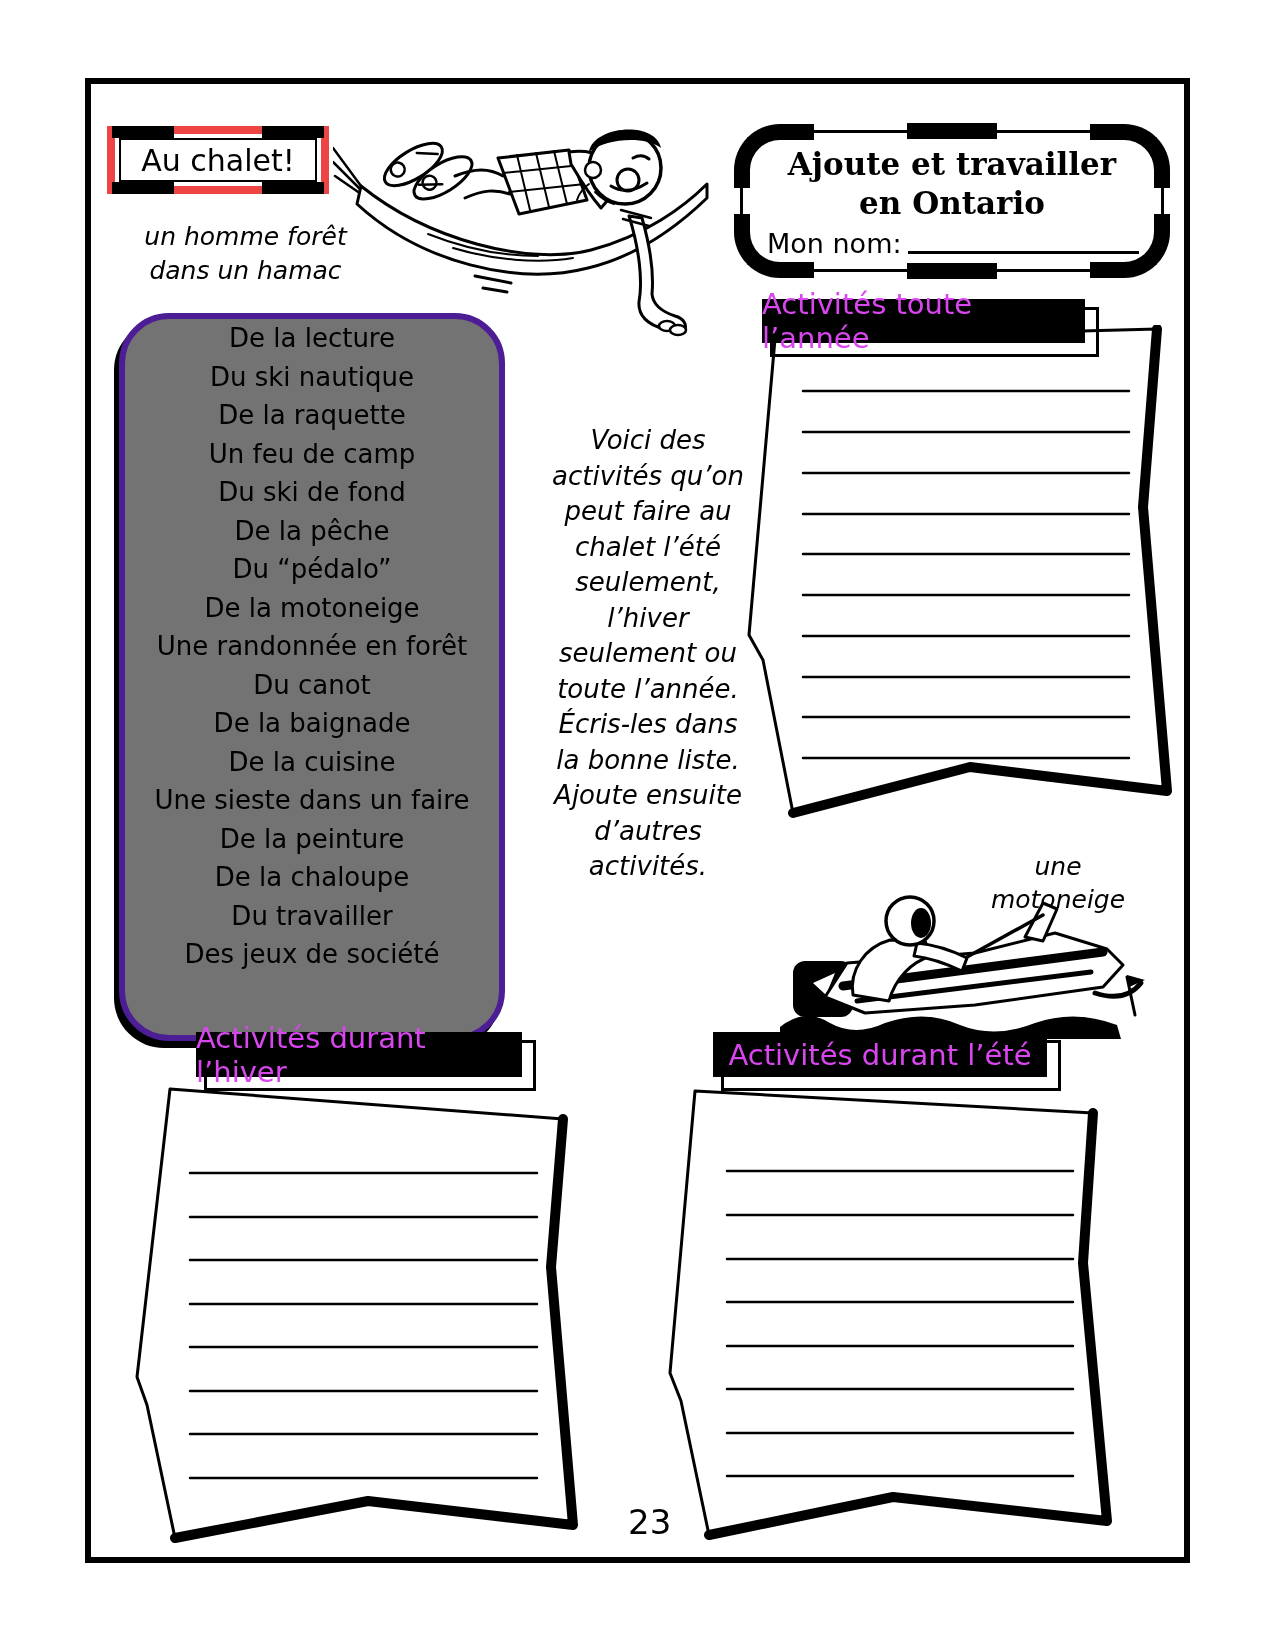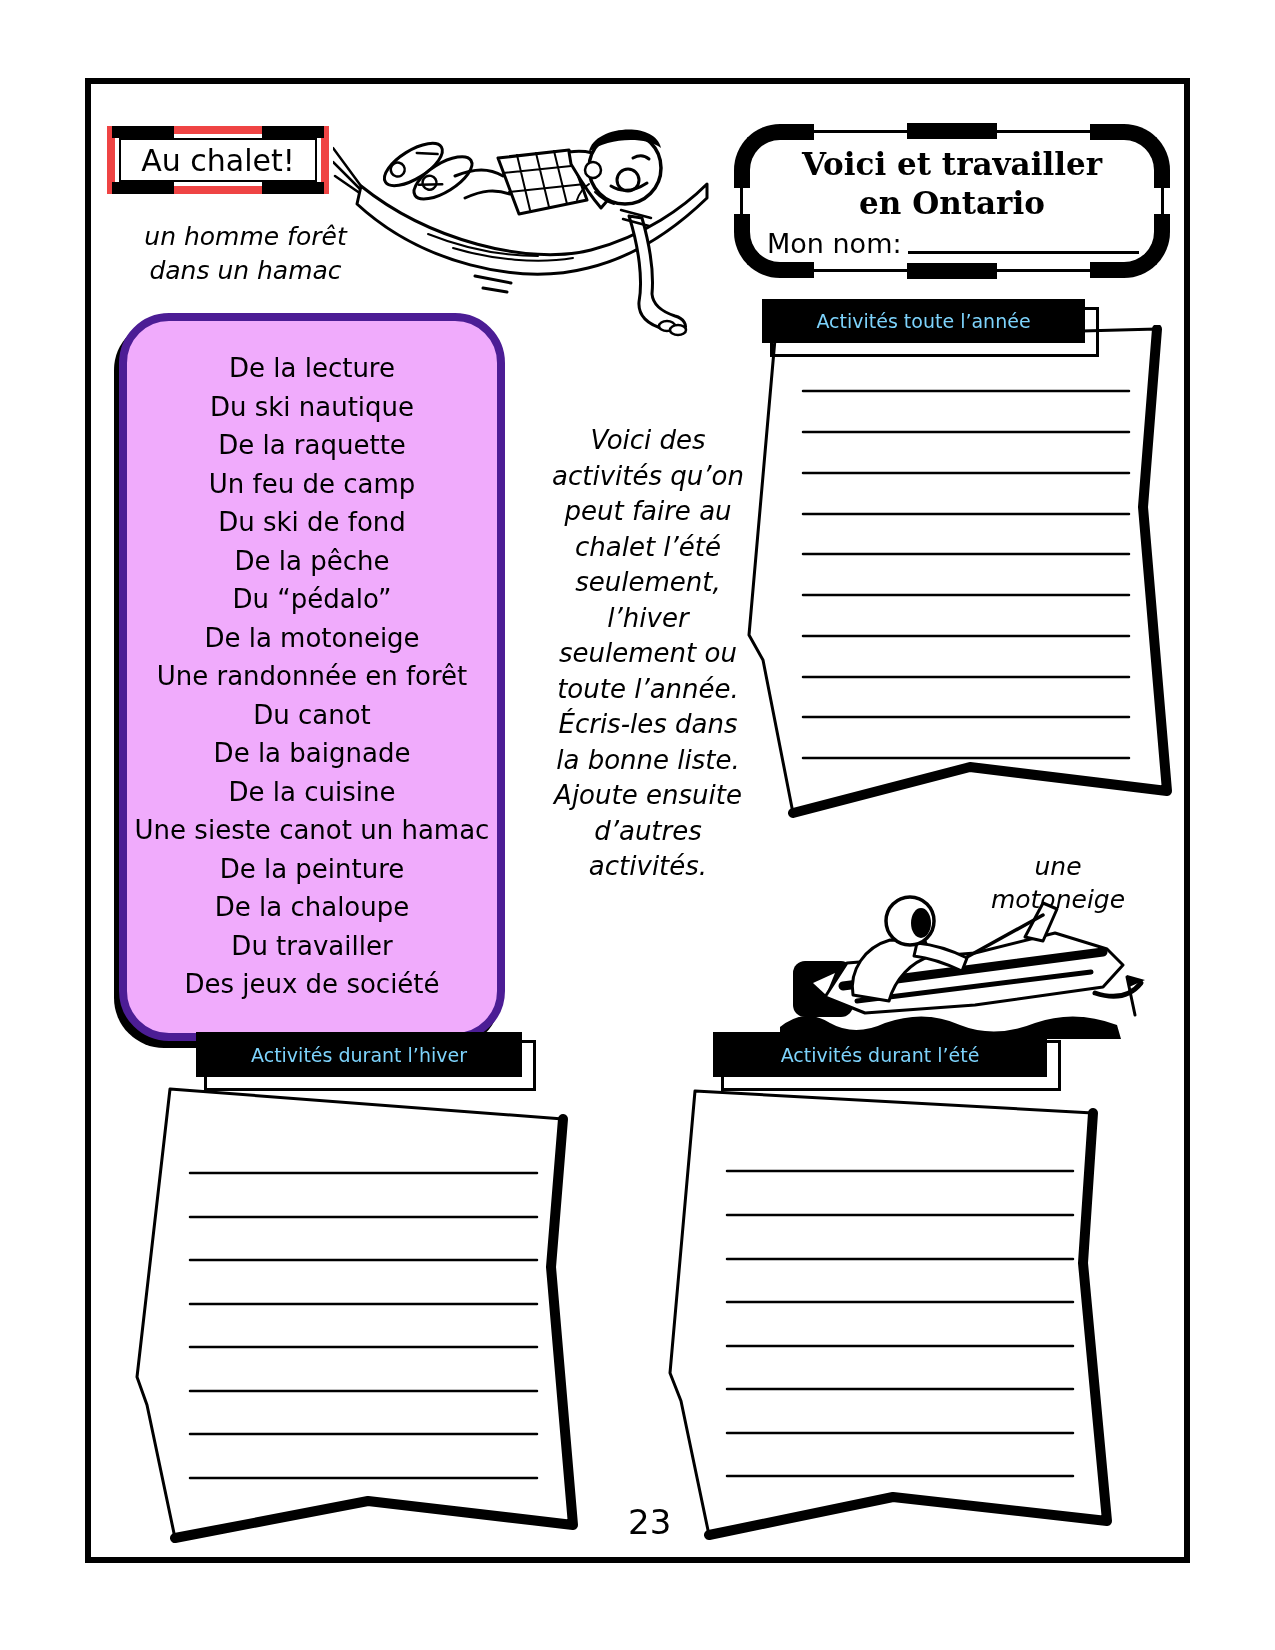--- a/index.html
+++ b/index.html
@@ -35,31 +35,31 @@
   .name-line { flex:1; border-bottom:3px solid #000; margin:0 0 5px 6px; height:30px; }
   .v-tab { position:absolute; left:50%; transform:translateX(-50%); width:90px; height:16px; background:#000; }
   .v-tab.top { top:-10px; } .v-tab.bot { bottom:-10px; }
   .vc { position:absolute; width:80px; height:64px; border:0 solid #000; }
   .vc.tl { left:-9px; top:-9px;  border-top-width:16px; border-left-width:16px;  border-top-left-radius:46px; }
   .vc.tr { right:-9px; top:-9px; border-top-width:16px; border-right-width:16px; border-top-right-radius:46px; }
   .vc.bl { left:-9px; bottom:-9px;  border-bottom-width:16px; border-left-width:16px;  border-bottom-left-radius:46px; }
   .vc.br { right:-9px; bottom:-9px; border-bottom-width:16px; border-right-width:16px; border-bottom-right-radius:46px; }
 
   
-  .list-box { left:119px; top:313px; width:386px; height:728px; background:#f0abfc;
-    border:8px solid #4c1d95; border-radius:50px; box-shadow:-5px 7px 0 0 #000;
-    padding-top:28px; z-index:2; }
+  .list-box { left:119px; top:313px; width:386px; height:728px; background:#737373;
+    border:6px solid #4c1d95; border-radius:50px; box-shadow:-5px 7px 0 0 #000;
+    z-index:2; }
   .li { text-align:center; font-size:26px; line-height:38.5px; white-space:nowrap; }
 
   .instructions { left:543px; top:400px; width:210px; text-align:center;
     font-style:italic; font-size:26px; line-height:35.5px;margin-top:23px; }
 
   
-  .panel-hdr { position:absolute; background:#000; color:#7dd3fc; z-index:3;
-    display:flex; align-items:center; justify-content:center; font-size:19px; }
+  .panel-hdr { position:absolute; background:#000; color:#d946ef; z-index:3;
+    display:flex; align-items:center; justify-content:center; font-size:29px; }
   .panel-hdr::after { content:""; position:absolute; left:8px; top:8px;
     width:100%; height:100%; border:3px solid #000; z-index:-1; }
   .hdr-year   { left:762px; top:299px;  width:323px; height:44px; }
   .hdr-winter { left:196px; top:1032px; width:326px; height:45px; }
   .hdr-summer { left:713px; top:1032px; width:334px; height:45px; }
 
   .paper { position:absolute; z-index:1; }
   .caption-moto { left:958px; top:850px; width:200px; text-align:center;
     font-style:italic; font-size:25px; line-height:33px; }
   .page-number { left:628px; top:1502px; width:72px; font-size:34px; }
@@ -126,21 +126,21 @@
   </svg>
 
   <div class="abs vivre">
     <span class="v-tab top"></span>
     <span class="v-tab bot"></span>
     <span class="vc tl"></span>
     <span class="vc tr"></span>
     <span class="vc bl"></span>
     <span class="vc br"></span>
     <div class="vivre-title">
-      <div>Voici et travailler</div>
+      <div>Ajoute et travailler</div>
       <div>en Ontario</div>
     </div>
     <div class="monnom">
       <span>Mon nom:</span>
       <span class="name-line"></span>
     </div>
   </div>
 
   <div class="abs list-box">
     <div class="li">De la lecture</div>
@@ -148,21 +148,21 @@
     <div class="li">De la raquette</div>
     <div class="li">Un feu de camp</div>
     <div class="li">Du ski de fond</div>
     <div class="li">De la pêche</div>
     <div class="li">Du “pédalo”</div>
     <div class="li">De la motoneige</div>
     <div class="li">Une randonnée en forêt</div>
     <div class="li">Du canot</div>
     <div class="li">De la baignade</div>
     <div class="li">De la cuisine</div>
-    <div class="li">Une sieste canot un hamac</div>
+    <div class="li">Une sieste dans un faire</div>
     <div class="li">De la peinture</div>
     <div class="li">De la chaloupe</div>
     <div class="li">Du travailler</div>
     <div class="li">Des jeux de société</div>
   </div>
 
   <div class="abs instructions">Voici des activités qu’on peut faire au chalet l’été seulement, l’hiver seulement ou toute l’année. Écris-les dans la bonne liste. Ajoute ensuite d’autres activités.</div>
 
   <div class="panel-hdr hdr-year">
     <span>Activités toute l’année</span>

